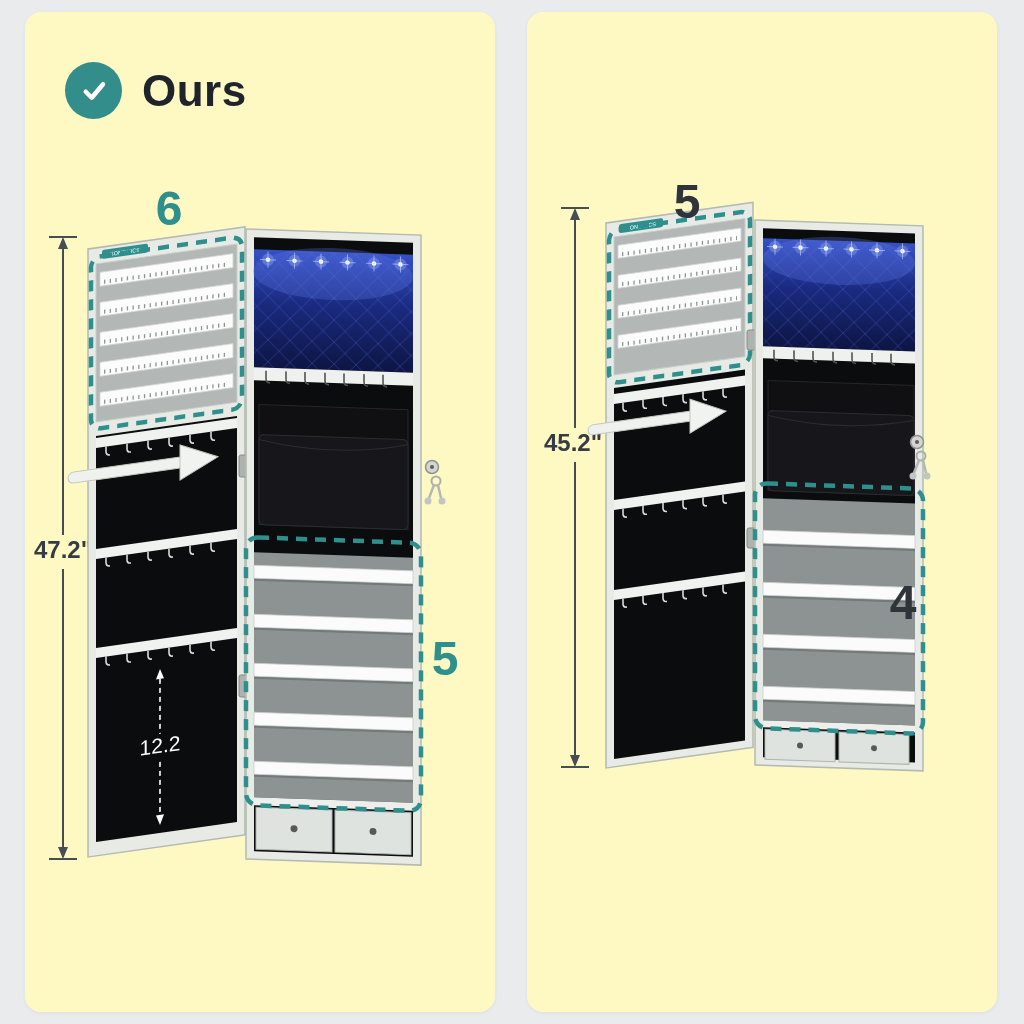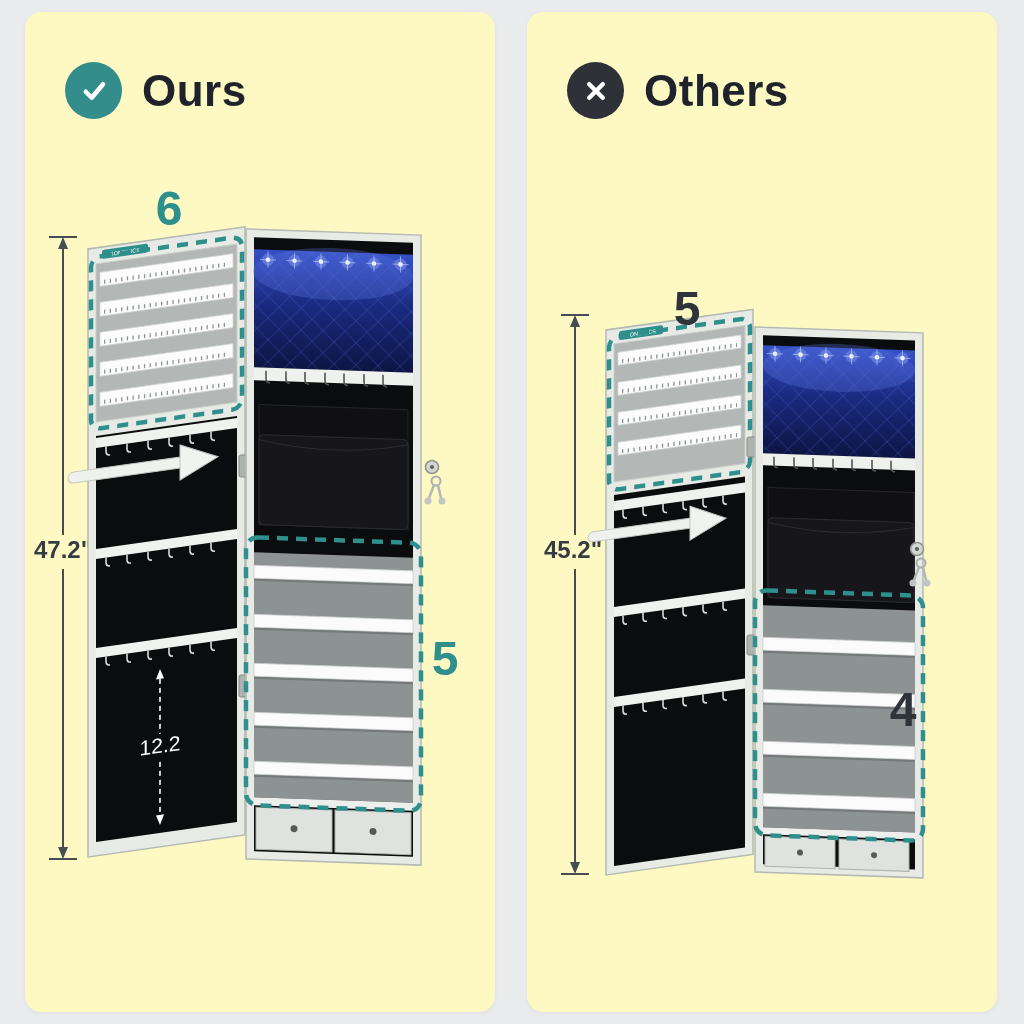--- a/index.html
+++ b/index.html
@@ -183,28 +183,20 @@
         <line x1="413" y1="348" x2="416" y2="361" stroke="#b4b8b4" stroke-width="2.5"></line>
         <circle cx="417" cy="364" r="3.5" fill="#c2c6c2"></circle>
       </g>
 
       <text x="144" y="88" text-anchor="middle" font-size="48" font-weight="700" fill="#2e8f8c">6</text>
       <text x="420" y="538" text-anchor="middle" font-size="48" font-weight="700" fill="#2e8f8c">5</text>
     </svg>
   </div>
 
   <div class="card">
-    <div class="card-header">
-      <span class="badge dark">
-        <svg viewBox="0 0 40 40">
-            <path d="M11 11L29 29M29 11L11 29" stroke="#ffffff" stroke-width="6" stroke-linecap="round"></path>
-          </svg>
-      </span>
-      <span class="title">Others</span>
-    </div>
 
     <svg class="cabinet" viewBox="0 0 470 860">
       <defs>
         <linearGradient id="blueB" x1="0" y1="0" x2="0" y2="1">
           <stop offset="0" stop-color="#3550c4"></stop>
           <stop offset="0.45" stop-color="#1a2a80"></stop>
           <stop offset="1" stop-color="#0d1543"></stop>
         </linearGradient>
         <pattern id="quiltB" width="22" height="22" patternUnits="userSpaceOnUse">
           <path d="M0 22L22 0M0 0L22 22" stroke="#4d69d8" stroke-width="0.8" opacity="0.45" fill="none"></path>

